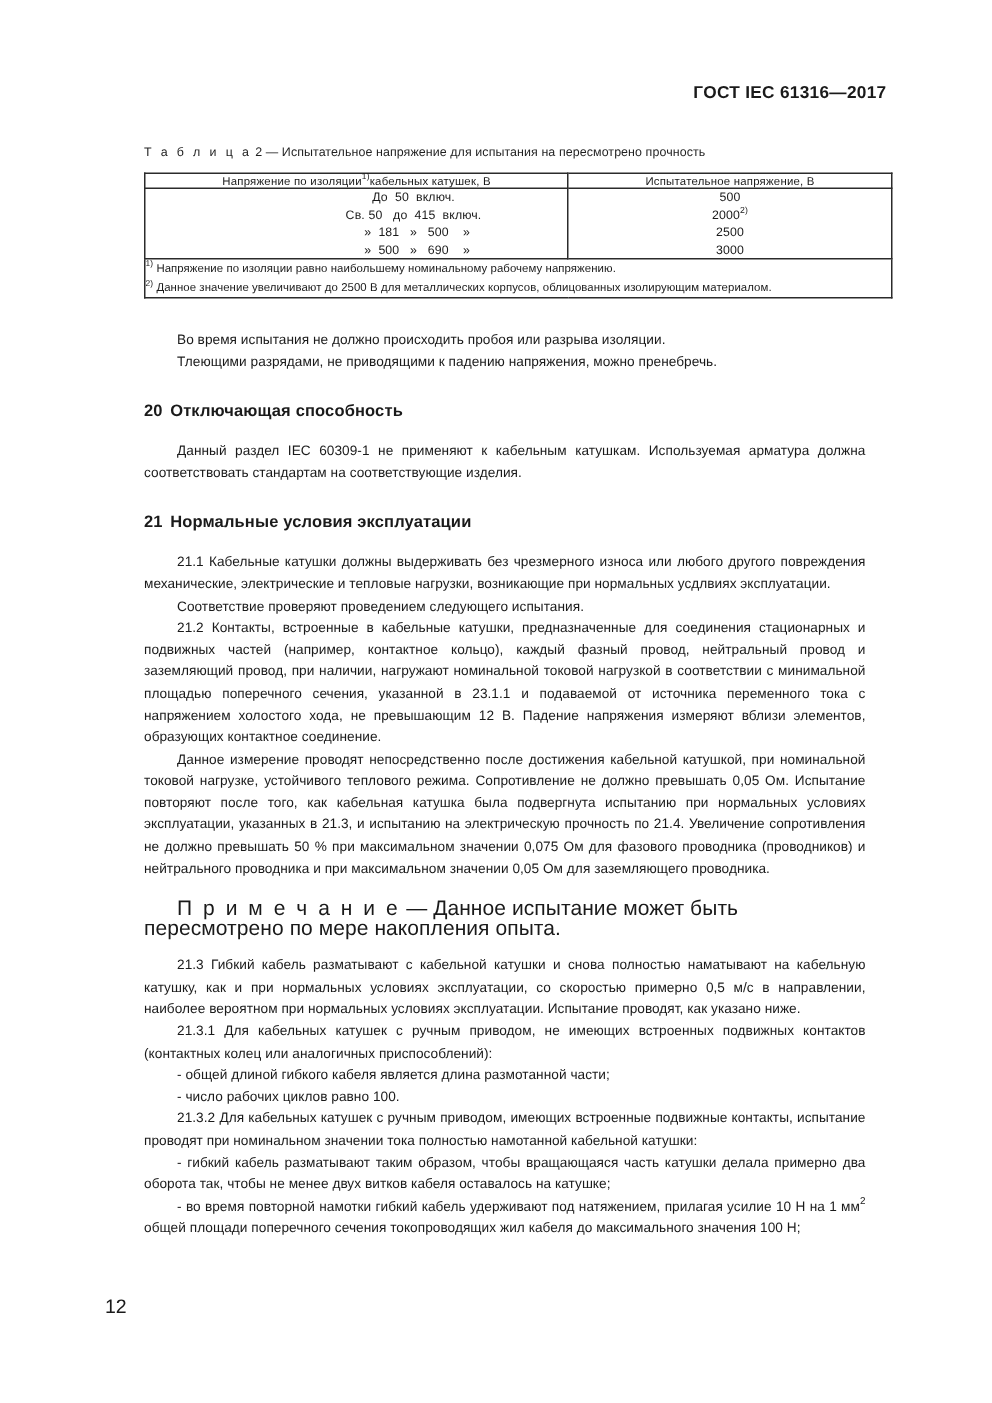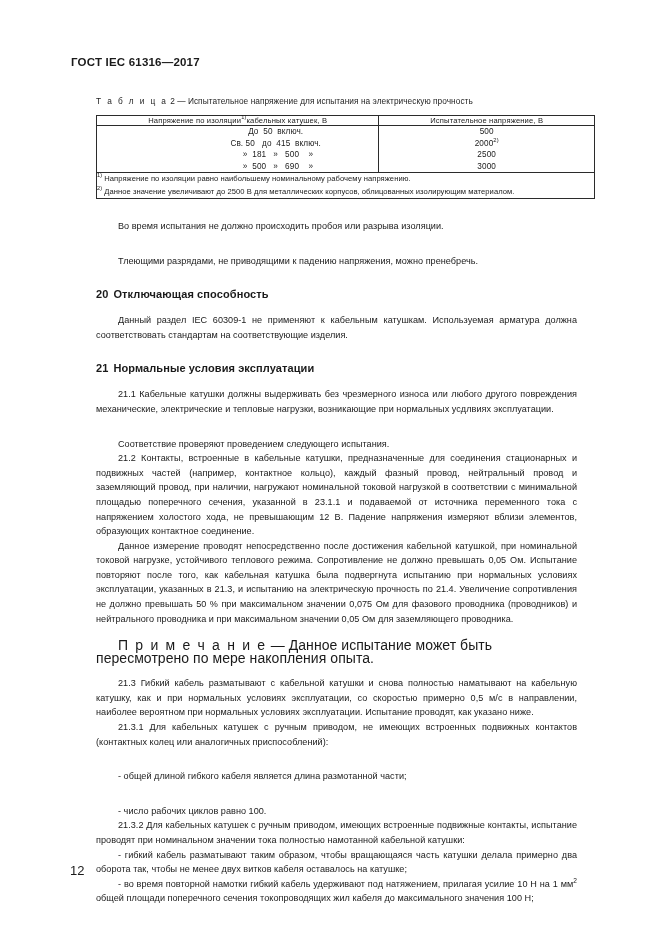--- a/index.html
+++ b/index.html
@@ -24,20 +24,21 @@
     padding: 56px 70px 20px 70px;
   }
 
   
   .doc-header {
     font-size: 11.5px;
     font-weight: bold;
     letter-spacing: 0.2px;
     margin: 0 0 28px 0;
     padding-left: 1px;
+    text-align: right;
   }
 
   
   .table-caption {
     font-size: 8.3px;
     margin: 0 0 9px 26px;
     letter-spacing: 0.05px;
     color: #1f1f1f;
   }
   .table-caption .spaced {
@@ -123,21 +124,21 @@
     font-size: 9.1px;
     line-height: 14.6px;
     margin: 0;
     text-align: justify;
     text-align-last: left;
     letter-spacing: 0.03px;
     color: #1a1a1a;
   }
   p.indent { text-indent: 22px; }
   p.noindent { text-indent: 0; }
-  p.plain { text-align: left; text-align-last: left; margin-top: 20px; }
+  p.plain { text-align: left; text-align-last: left; }
 
   h2.sec {
     font-size: 11px;
     font-weight: bold;
     margin: 20px 0 13px 0;
     letter-spacing: 0.1px;
   }
   h2.sec .num { margin-right: 5px; }
 
   .note-para {
@@ -166,21 +167,21 @@
 </head>
 <body>
 
 <div class="page">
 
   <div class="doc-header">ГОСТ IEC 61316—2017</div>
 
   <div class="table-caption">
     <span class="spaced">Т а б л и ц а</span>
     <span>2</span>
-    <span>— Испытательное напряжение для испытания на электрическую прочность</span>
+    <span>— Испытательное напряжение для испытания на пересмотрено прочность</span>
   </div>
 
   <div class="tbl-wrap">
     <table class="gost">
       <tbody>
           <tr>
         <th class="th-cell" style="width:56.5%"><span>Напряжение по изоляции</span><sup>1)</sup><span>кабельных катушек, В</span></th>
         <th class="th-cell">Испытательное напряжение, В</th>
       </tr>
       <tr>

